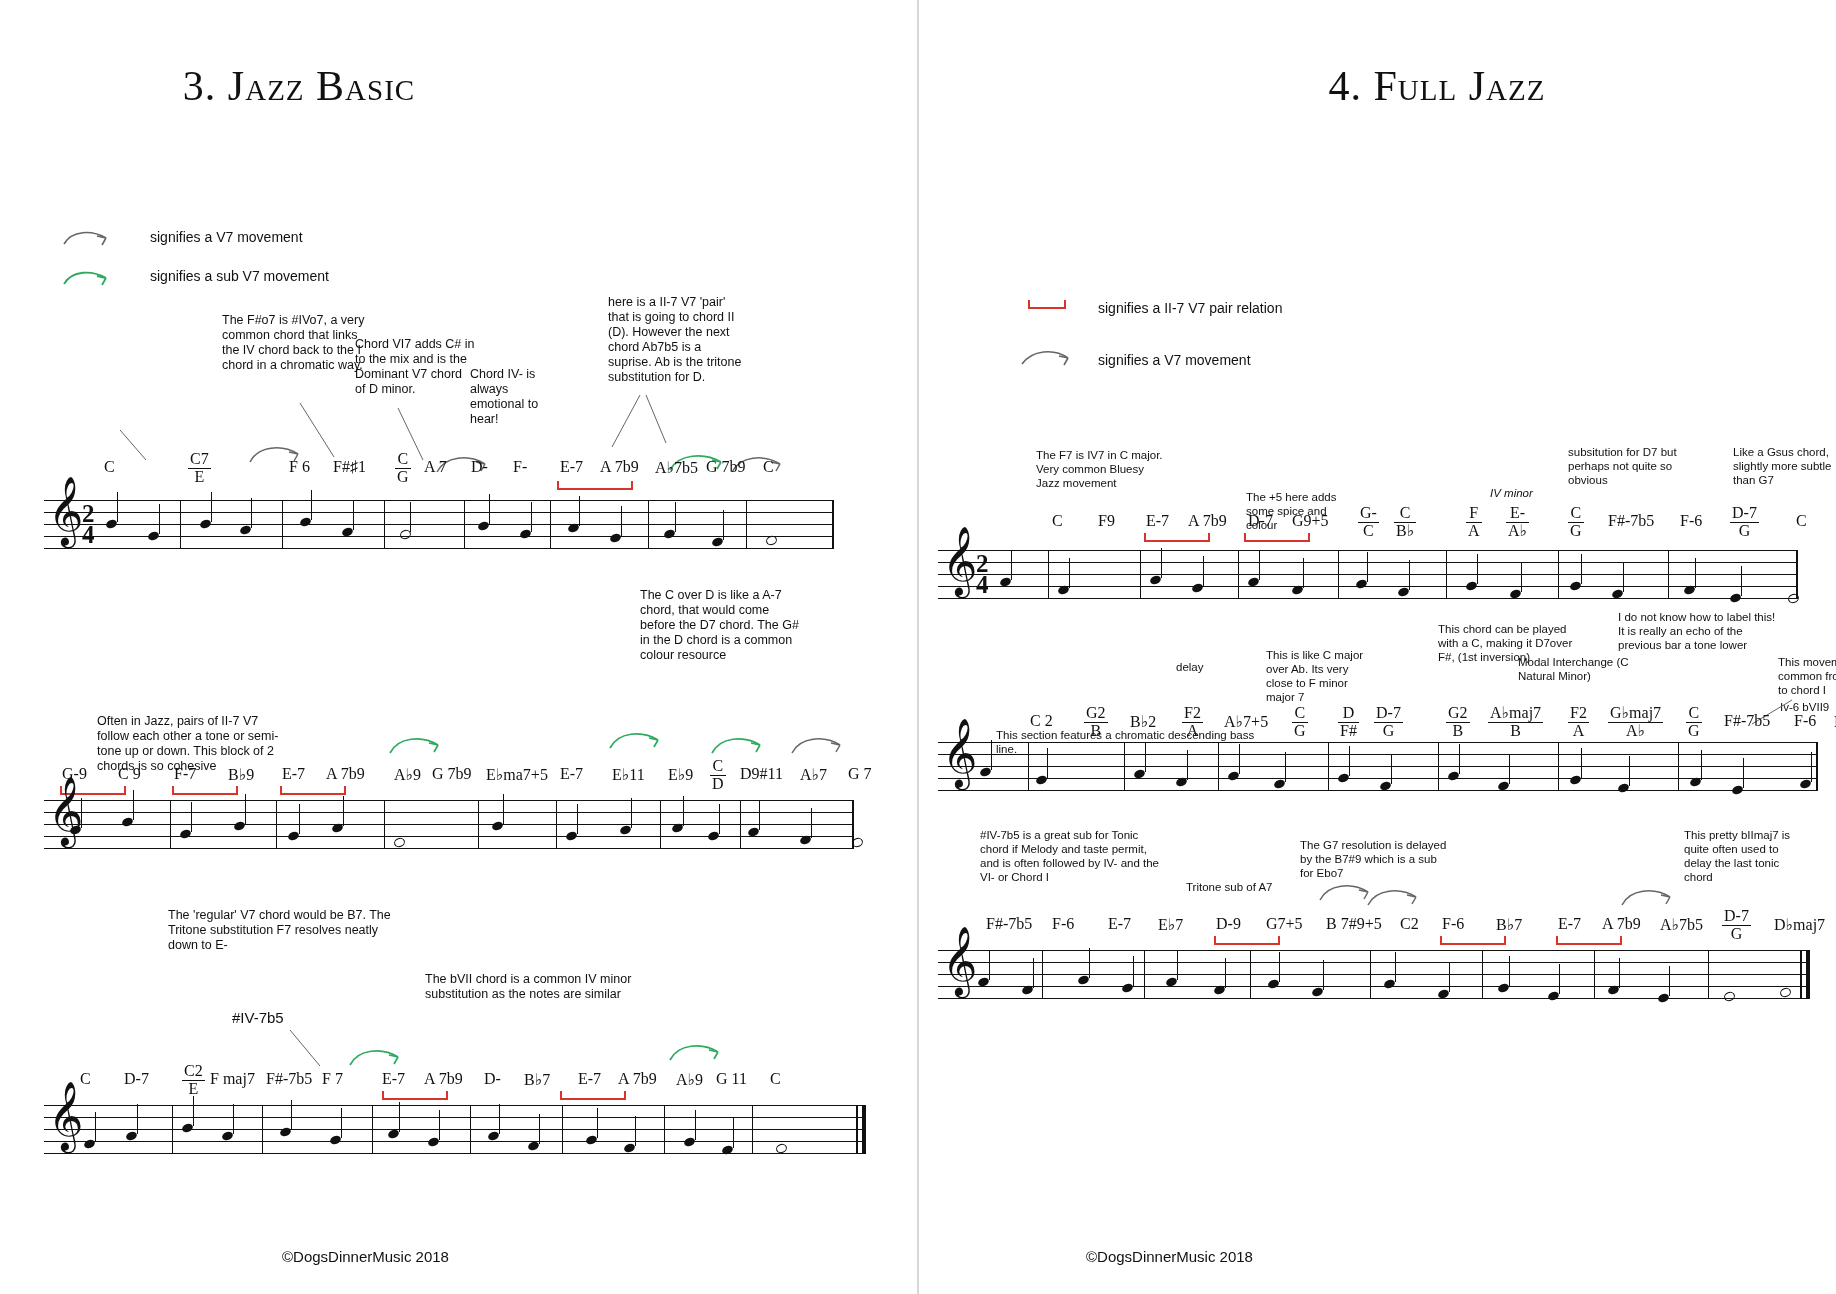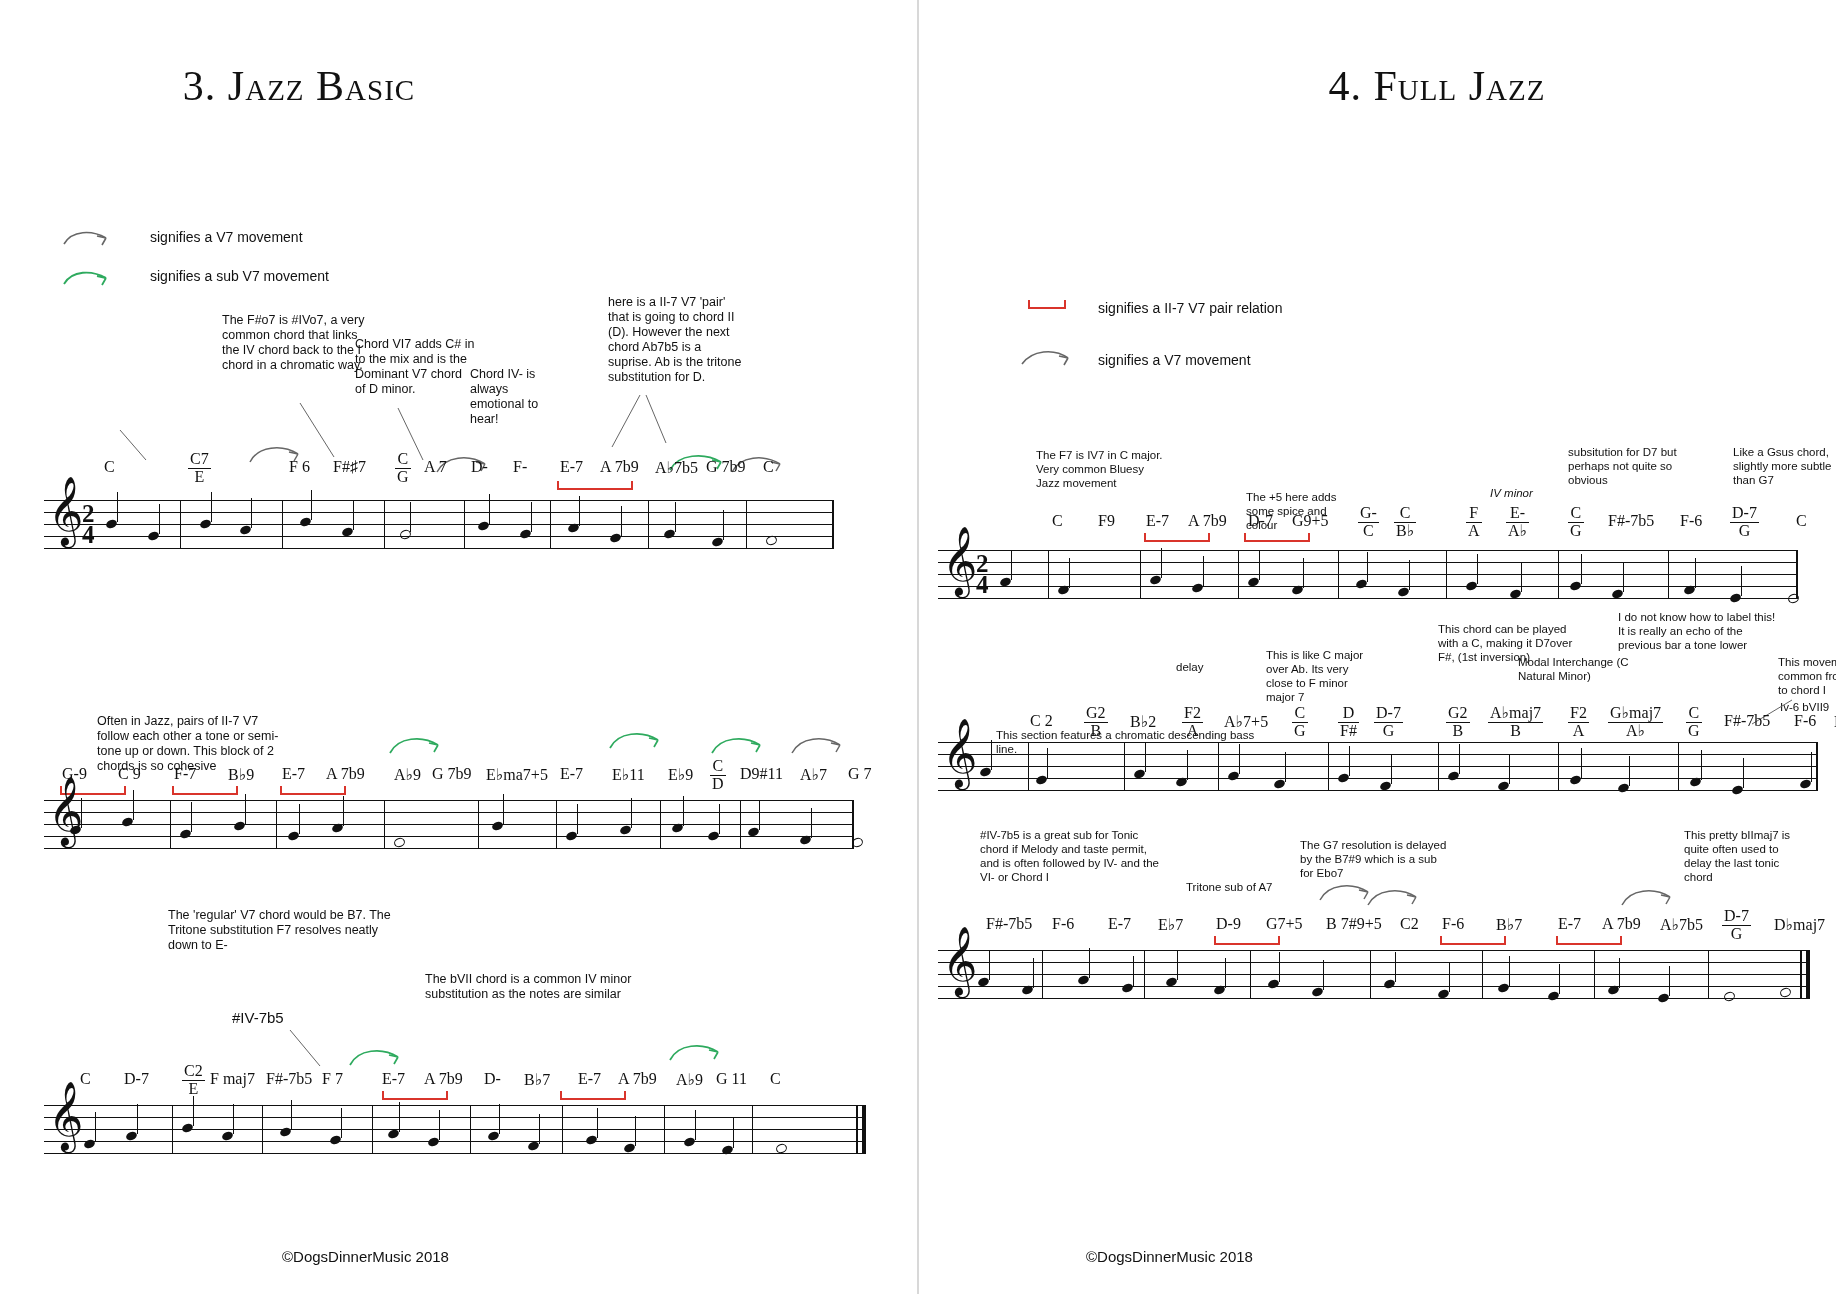--- a/index.html
+++ b/index.html
@@ -216,21 +216,21 @@
   </svg>
   <svg class="arrow" style="left:600px; top:395px; width:70px; height:60px;">
     <path d="M40,0 L12,52 M46,0 L66,48" stroke="#666" stroke-width="1" fill="none"></path>
   </svg>
 
   <div class="chord" style="left:104px; top:458px;">C</div>
   <div class="chord" style="left:188px; top:451px;">
     <span class="frac"><span class="num">C7</span><span class="den">E</span></span>
   </div>
   <div class="chord" style="left:289px; top:458px;">F 6</div>
-  <div class="chord" style="left:333px; top:458px;">F#♯7</div>
+  <div class="chord" style="left:333px; top:458px;">F#♯1</div>
   <div class="chord" style="left:395px; top:451px;">
     <span class="frac"><span class="num">C</span><span class="den">G</span></span>
   </div>
   <div class="chord" style="left:424px; top:458px;">A 7</div>
   <div class="chord" style="left:471px; top:458px;">D-</div>
   <div class="chord" style="left:513px; top:458px;">F-</div>
   <div class="chord" style="left:560px; top:458px;">E-7</div>
   <div class="chord" style="left:600px; top:458px;">A 7b9</div>
   <div class="chord" style="left:655px; top:458px;">A♭7b5</div>
   <div class="chord" style="left:706px; top:458px;">G 7b9</div>
@@ -277,20 +277,21 @@
   <div class="stem" style="left:579px; top:496px;"></div>
   <div class="note" style="left:610px; top:534px;"></div>
   <div class="stem" style="left:621px; top:506px;"></div>
   <div class="note" style="left:664px; top:530px;"></div>
   <div class="stem" style="left:675px; top:502px;"></div>
   <div class="note" style="left:712px; top:538px;"></div>
   <div class="stem" style="left:723px; top:510px;"></div>
   <div class="note hollow" style="left:766px; top:536px;"></div>
 
   <div class="note-text" style="left:62px; top:714px; width:195px;margin-left:35px;">Often in Jazz, pairs of II-7 V7 follow each other a tone or semi- tone up or down. This block of 2 chords is so cohesive</div>
+  <div class="note-text" style="left:640px; top:588px; width:165px;">The C over D is like a A-7 chord, that would come before the D7 chord. The G# in the D chord is a common colour resource</div>
 
   <svg class="arrow" style="left:388px; top:733px; width:55px; height:26px;">
     <path d="M2,20 C10,4 34,2 50,12" stroke="#2eaa5e" stroke-width="1.7" fill="none"></path>
     <path d="M50,12 L41,10 M50,12 L46,19" stroke="#2eaa5e" stroke-width="1.7" fill="none"></path>
   </svg>
   <svg class="arrow" style="left:608px; top:728px; width:55px; height:26px;">
     <path d="M2,20 C10,4 34,2 50,12" stroke="#2eaa5e" stroke-width="1.7" fill="none"></path>
     <path d="M50,12 L41,10 M50,12 L46,19" stroke="#2eaa5e" stroke-width="1.7" fill="none"></path>
   </svg>
   <svg class="arrow" style="left:710px; top:733px; width:55px; height:26px;">

